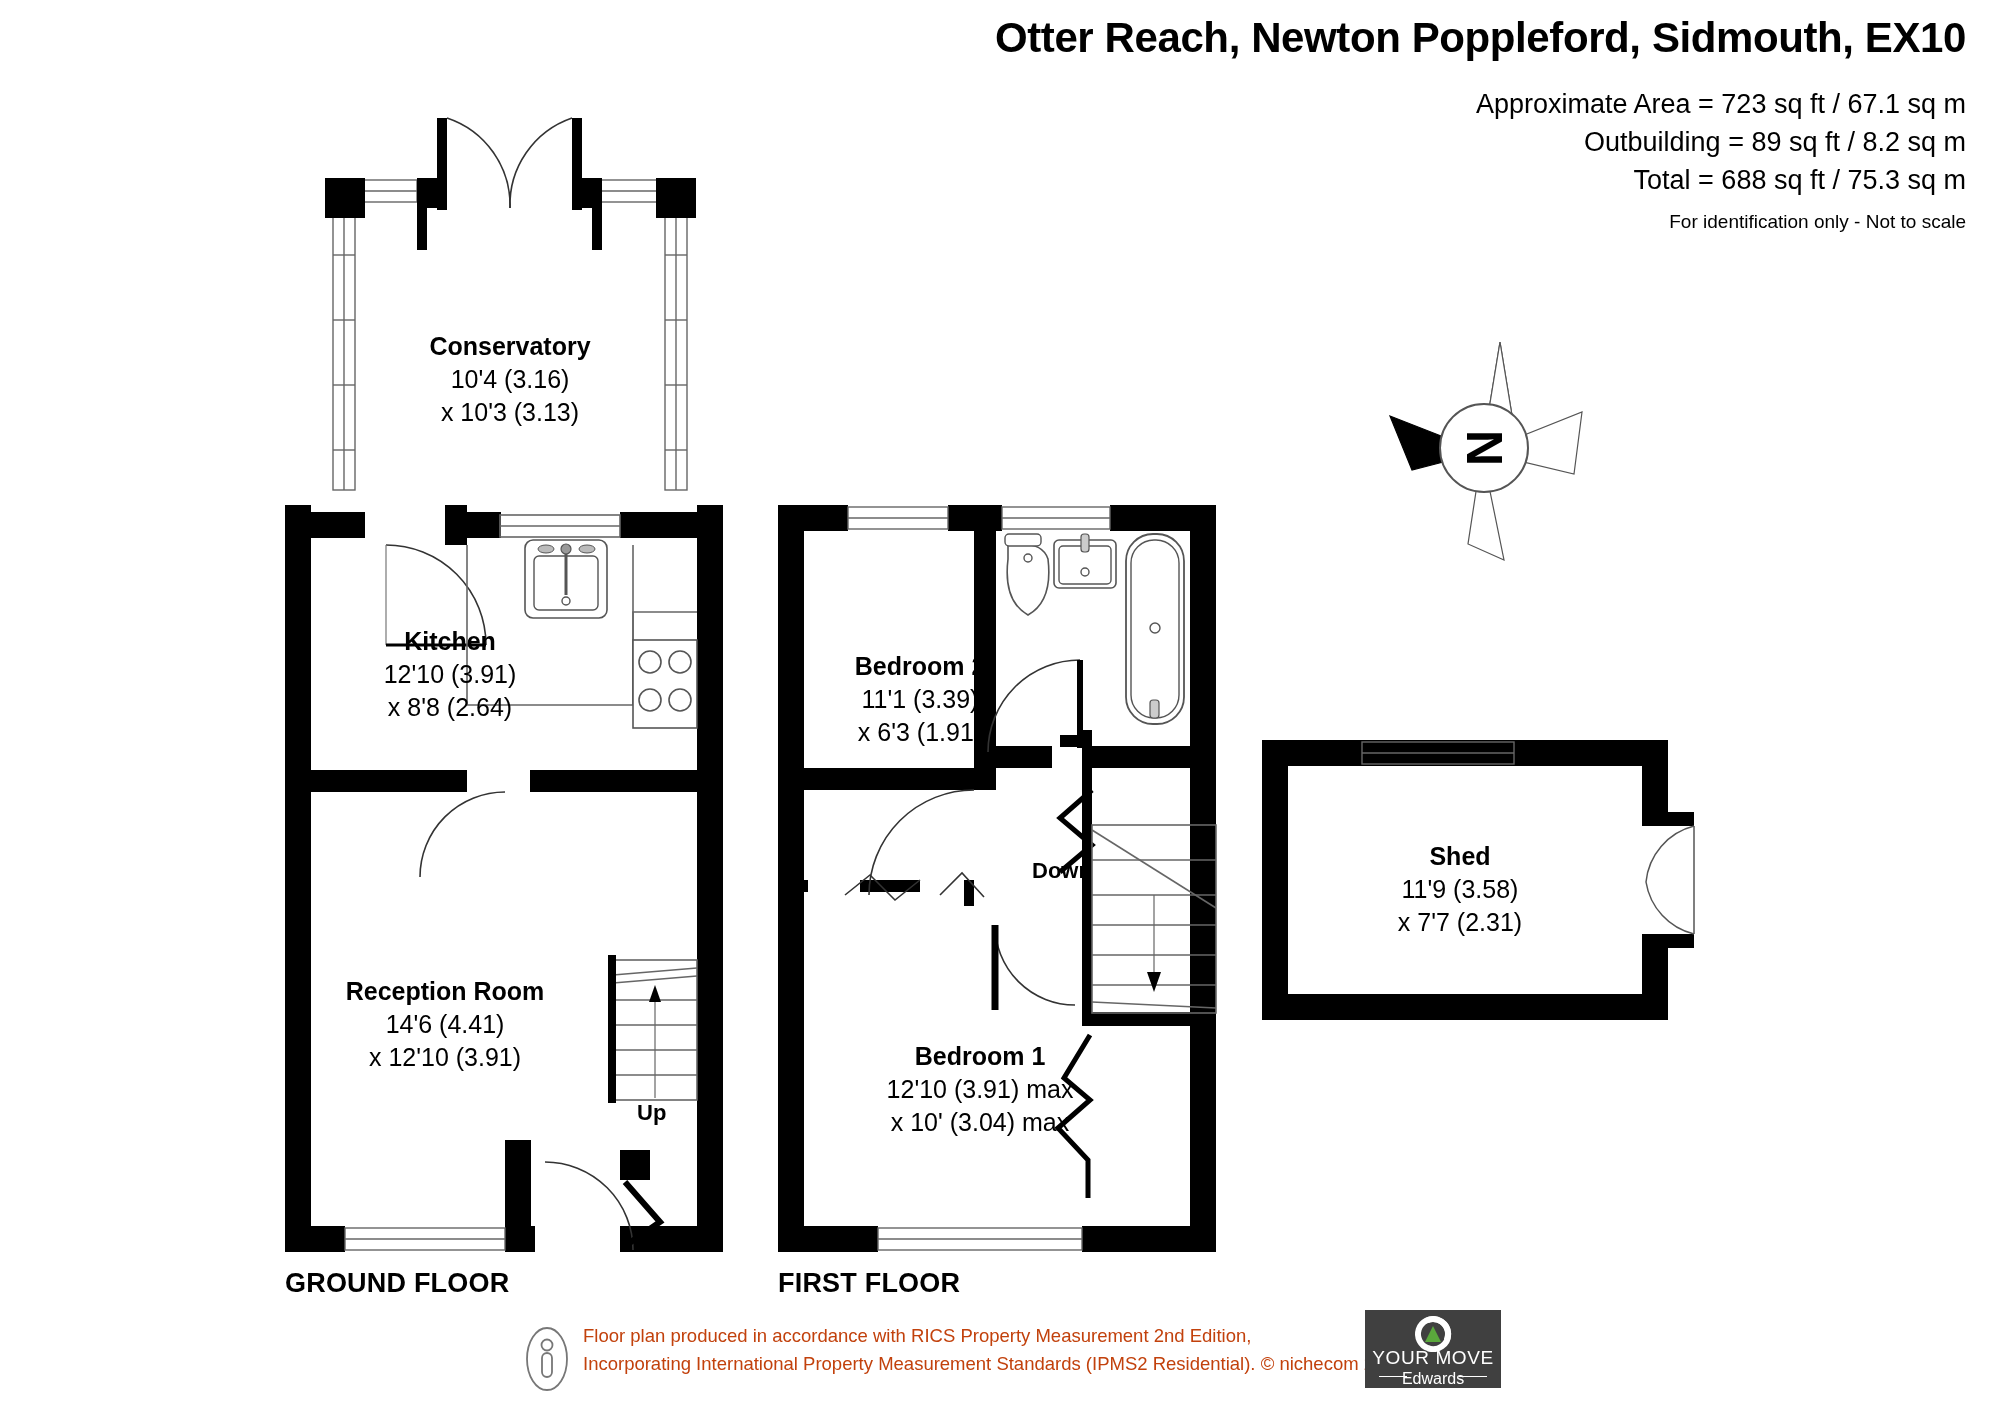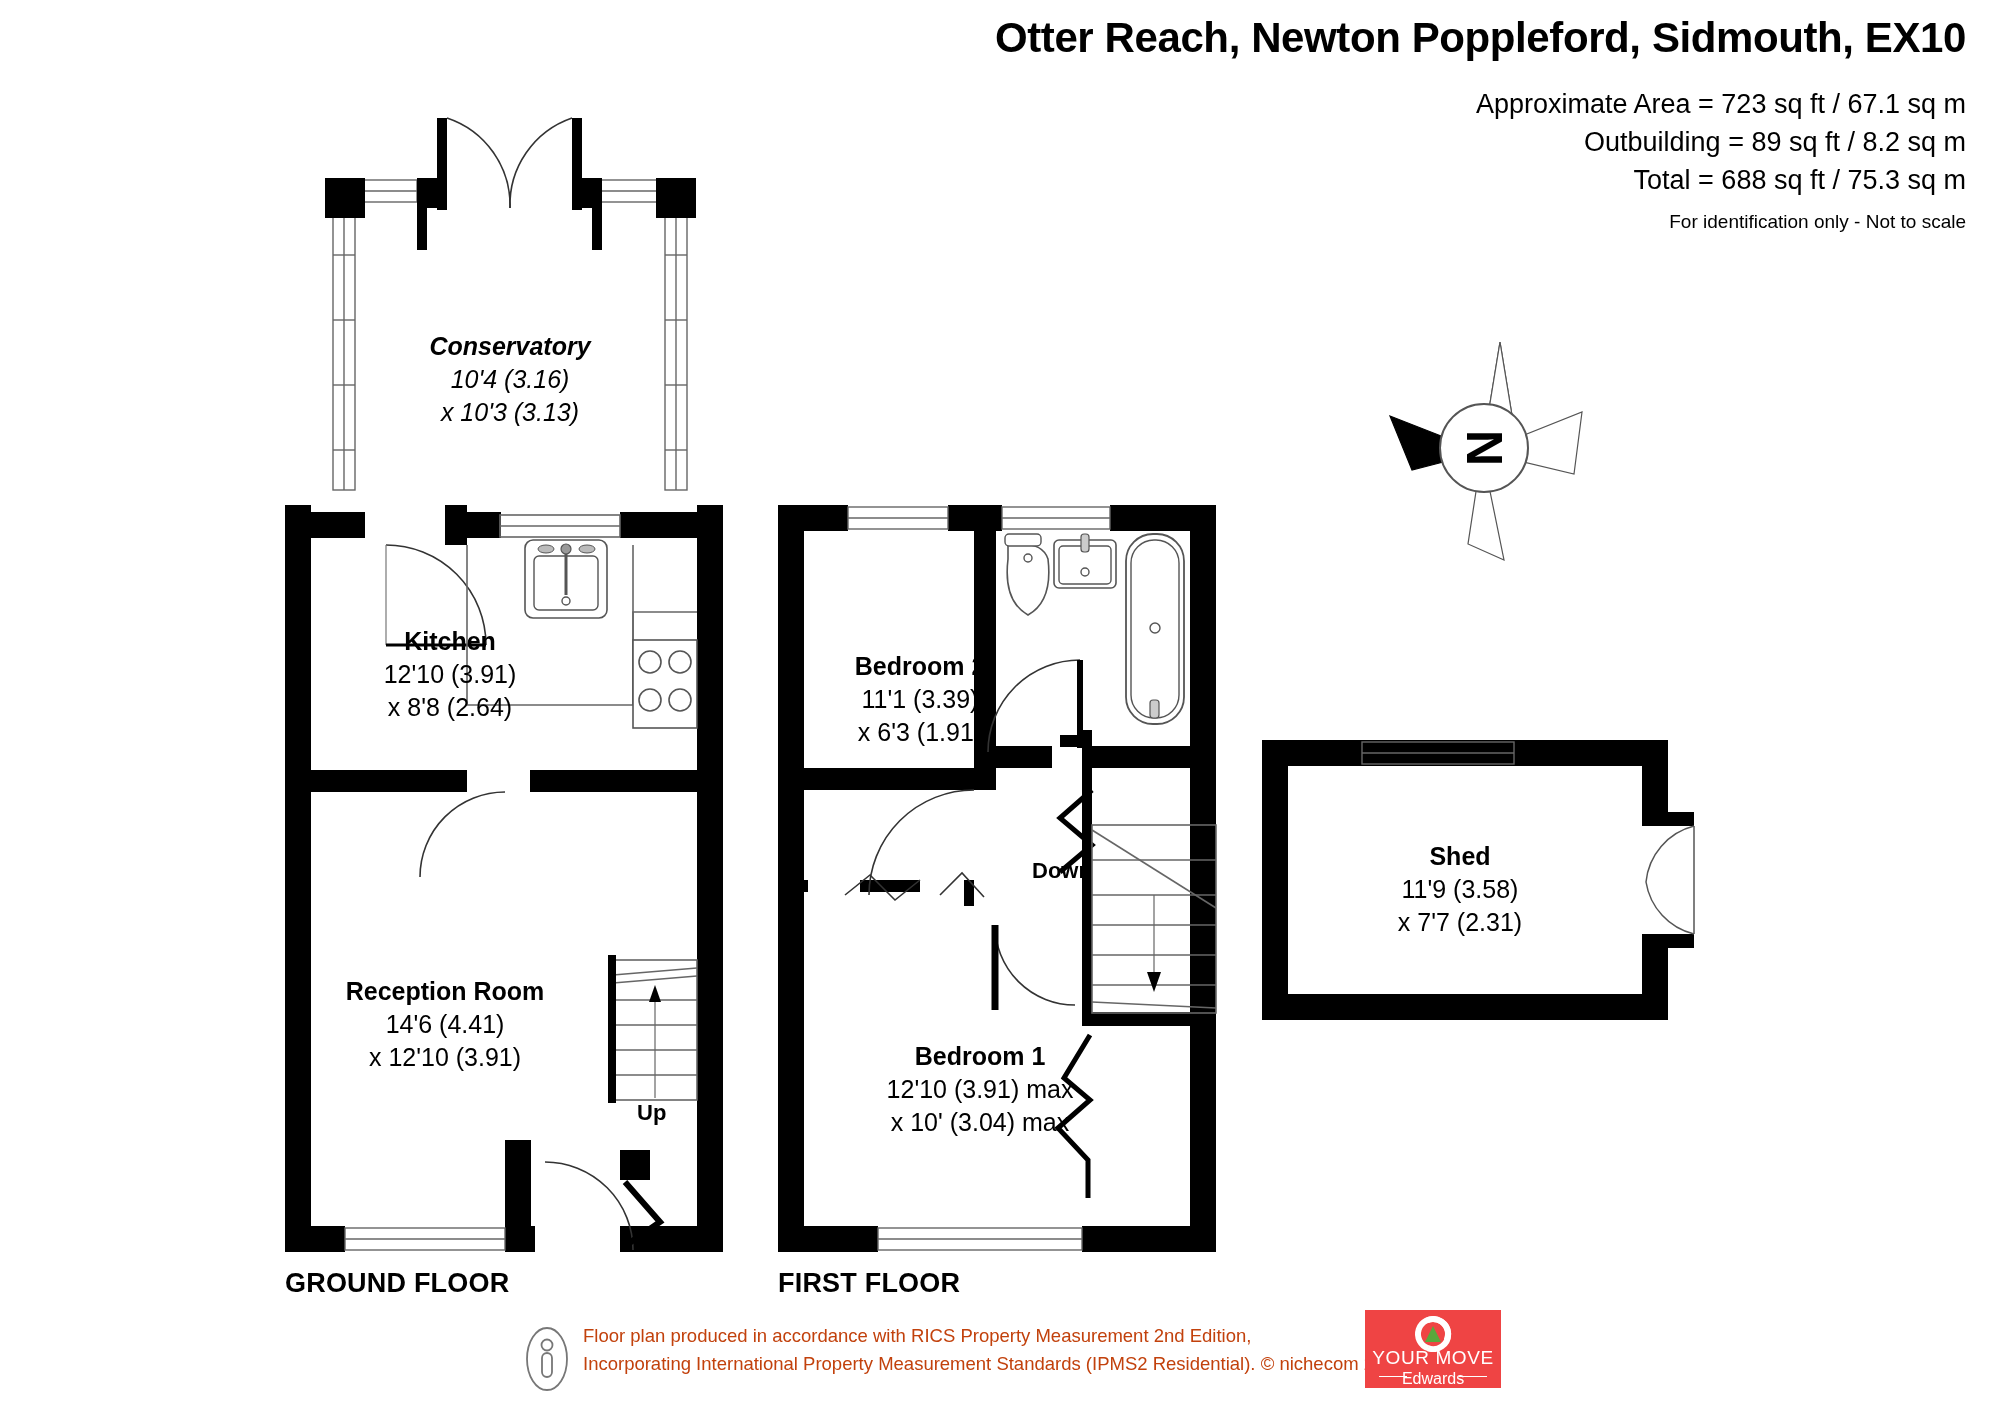--- a/index.html
+++ b/index.html
@@ -100,21 +100,21 @@
     position: absolute;
     left: 0;
     top: 4px;
   }
   .logo {
     position: absolute;
     left: 1365px;
     top: 1310px;
     width: 136px;
     height: 78px;
-    background: #ef4444;
+    background: #404040;
   }
   .logo-name {
     position: absolute;
     left: 0;
     right: 0;
     top: 37px;
     text-align: center;
     color: #ffffff;
     font-size: 19px;
     letter-spacing: 0.6px;
@@ -396,21 +396,21 @@
       <line x1="1362" y1="753" x2="1514" y2="753"></line>
     </g>
     <g fill="none" stroke="#555" stroke-width="1.5">
       <path d="M 1694 826 A 64 64 0 0 0 1646 882"></path>
       <path d="M 1694 934 A 64 64 0 0 1 1646 882"></path>
       <line x1="1694" y1="826" x2="1694" y2="882" stroke="#555" stroke-width="1.5"></line>
       <line x1="1694" y1="882" x2="1694" y2="934" stroke="#555" stroke-width="1.5"></line>
     </g>
   </svg>
 
-  <div class="room-label" style="left:330px; top:330px; width:360px;font-style:italic;">
+  <div class="room-label" style="left:330px; top:330px; width:360px;">
     <span class="rname">Conservatory</span>
     <span class="rdim">10'4 (3.16)</span>
     <span class="rdim">x 10'3 (3.13)</span>
   </div>
 
   <div class="room-label" style="left:310px; top:625px; width:280px;">
     <span class="rname">Kitchen</span>
     <span class="rdim">12'10 (3.91)</span>
     <span class="rdim">x 8'8 (2.64)</span>
   </div>

